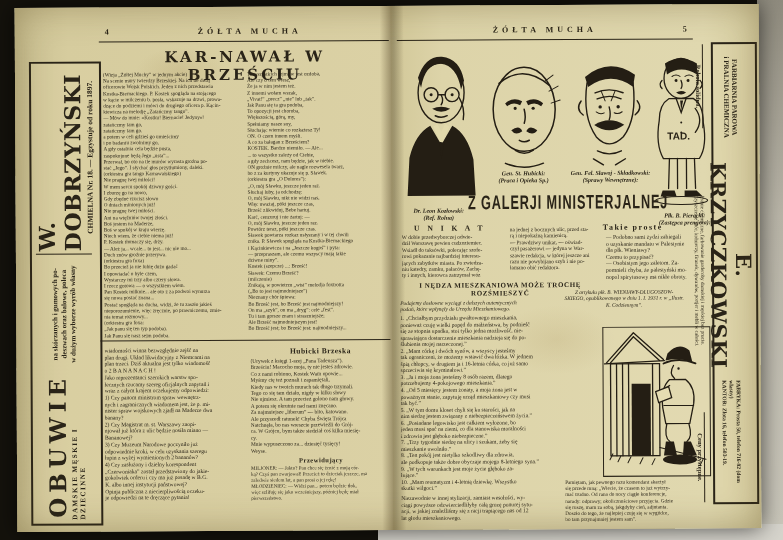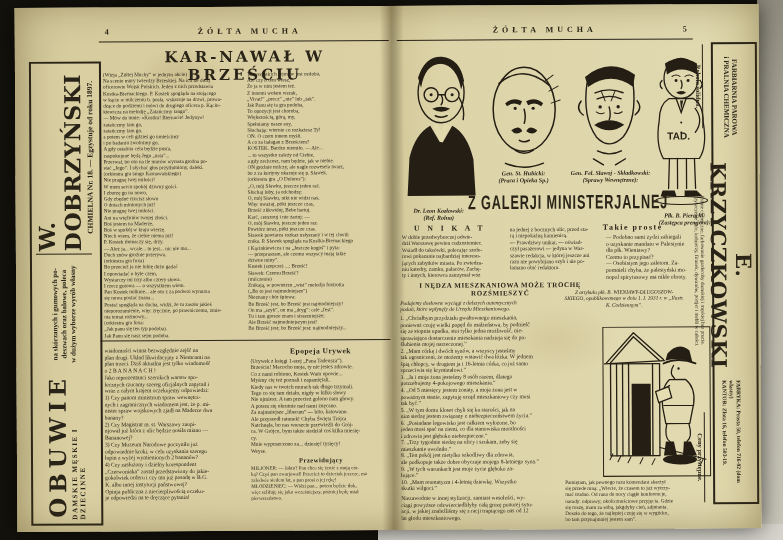--- a/index.html
+++ b/index.html
@@ -202,21 +202,21 @@
         <div class="tl">łupin z wyżej wymienionych 2 bananów?</div>
         <div class="tl">4) Czy zasłużony i dzielny korespondent</div>
         <div class="tl">„Czerwoniaka” został przedstawiony do jakie-</div>
         <div class="tl">gokolwiek orderu i czy ma już posadę w B.G.</div>
         <div class="tl">K. albo innej instytucji państwowej?</div>
         <div class="tl">Opinja publiczna z niecierpliwością oczeku-</div>
         <div class="tl">je odpowiedzi na te dręczące pytania!</div>
       </div>
 
     <div class="colblock" style="left:234px;top:340px;width:140px;height:170px;">
-      <div class="secthead">Epopeja Urywek</div>
+      <div class="secthead">Hubicki Brzeska</div>
       <div class="sm54">
           <div class="tl">(Urywek z księgi 1-szej „Pana Tadeusza”).</div>
           <div class="tl">Brześciu! Macocho moja, ty nie jesteś zdrowie.</div>
           <div class="tl">Co z nami robiono, Kostek Wam opowie...</div>
           <div class="tl">Myśmy cię też poznali i zapamiętali,</div>
           <div class="tl">Kiedy nas w twoich murach tak długo trzymali.</div>
           <div class="tl">Tego co się tam działo, nigdy w kilku słowy</div>
           <div class="tl">Nie ujmiesz. A tam przecież golono nam głowy.</div>
           <div class="tl">A potem się okrutnie nad nami znęcano.</div>
           <div class="tl">Za najmniejsze „liberum” — bito, katowano.</div>

